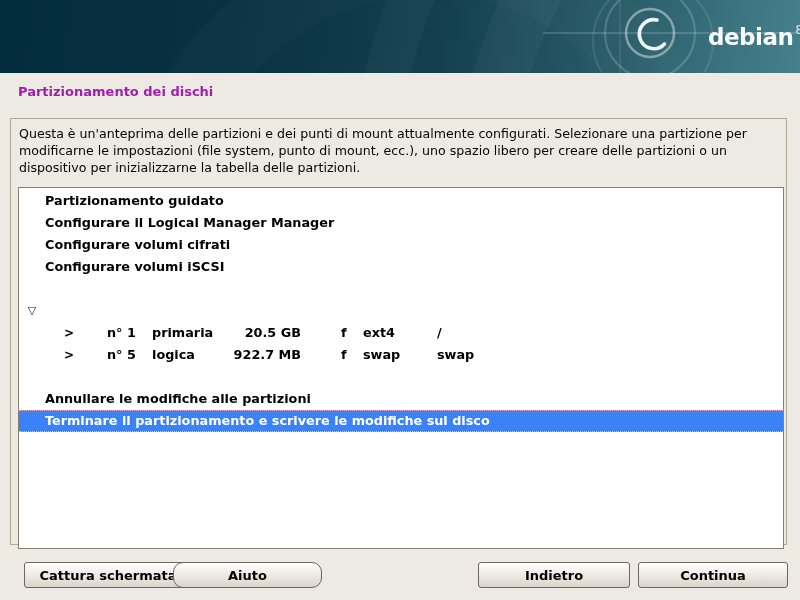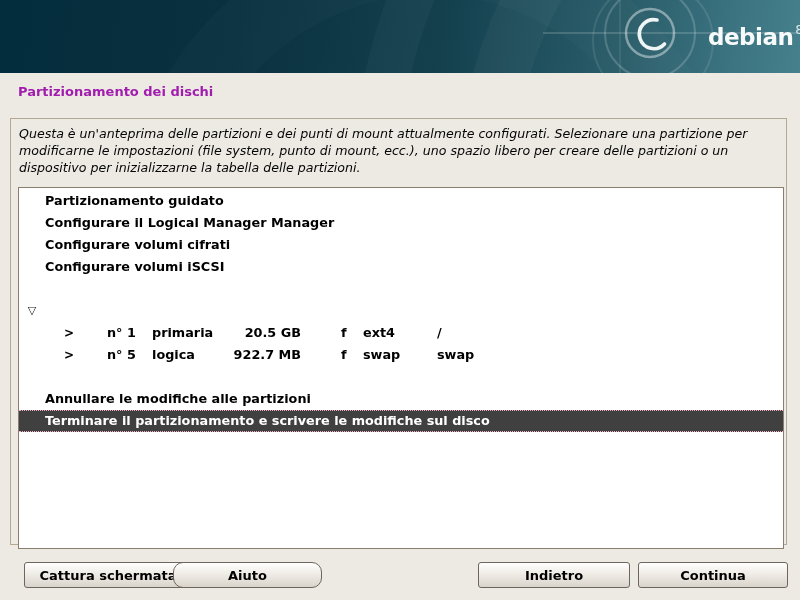--- a/index.html
+++ b/index.html
@@ -33,34 +33,34 @@
     font-size:13px; font-weight:bold; color:#a21caf;
   }
 
   
   .panel {
     position:absolute; left:10px; top:118px; width:777px; height:427px;
     border:1px solid #b4a794; background:#edeae4;
   }
   .description {
     position:absolute; left:8px; top:6px; width:758px;
-    font-style:italic; font-size:12.6px; line-height:17px; color:#050505;
+    font-size:12.6px; line-height:17px; color:#050505;
   }
   .listbox {
     position:absolute; left:7px; top:68px; width:766px; height:362px;
     background:#ffffff; border:1px solid #8a7e6f;
     padding-top:2px; overflow:hidden;
   }
   .row {
     position:relative; height:22px; line-height:22px;
     font-size:12.8px; font-weight:bold; color:#000;
     padding-left:26px; white-space:nowrap; cursor:default;
   }
   .row.selected {
-    background:#404040; color:#ffffff;
+    background:#3b82f6; color:#ffffff;
     border-top:1px dotted #f2aec7; border-bottom:1px dotted #f2aec7;
     line-height:20px; height:22px;
   }
   .expander {
     position:absolute; left:5px; top:0; width:16px;
     font-size:11px; font-weight:normal; color:#222; text-align:center;
   }
   .prow span { position:absolute; top:0; }
   .p-chevron { left:45px; font-size:12px; }
   .p-number  { left:88px; }

